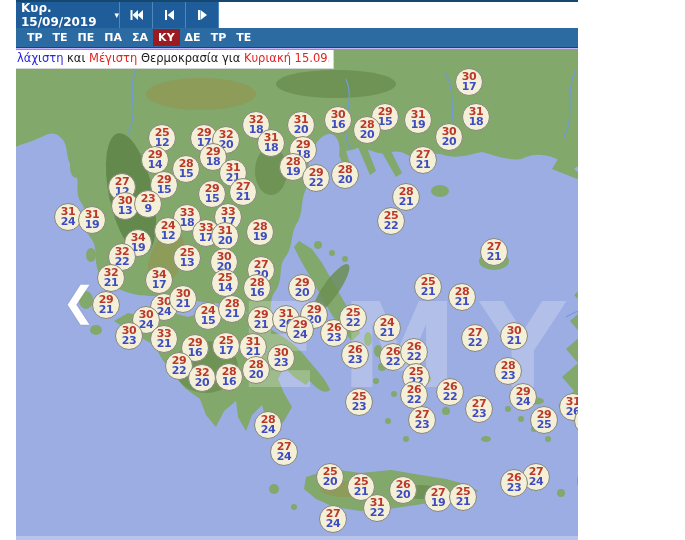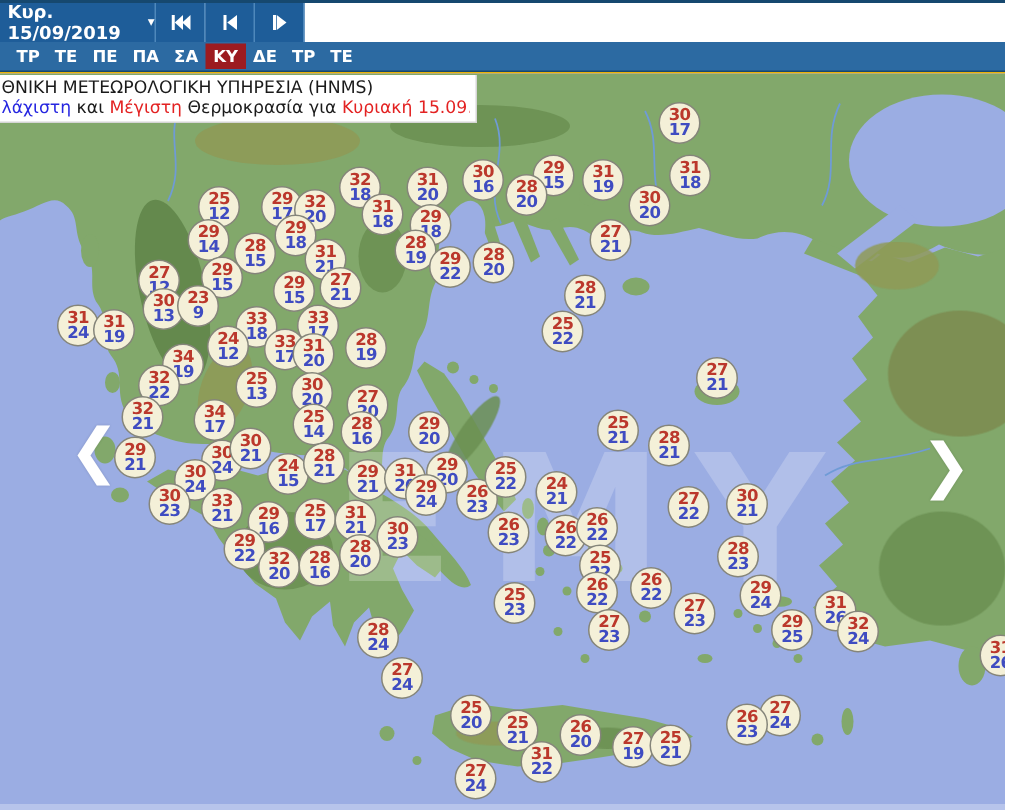--- a/index.html
+++ b/index.html
@@ -1,17 +1,17 @@
 <!DOCTYPE html>
 <html><head>
 <meta charset="utf-8">
 <style>
   html,body{margin:0;padding:0;}
   body{font-family:"DejaVu Sans","Liberation Sans",sans-serif;background:#fff;}
-  .screen{position:relative;width:670px;height:540px;overflow:hidden;background:#eab308;}
+  .screen{position:relative;width:562px;height:540px;overflow:hidden;background:#c4b5fd;margin-left:16px;}
   .top-edge{position:absolute;left:0;top:0;width:685px;height:2px;background:#16486f;}
   
   .row1{position:absolute;left:0;top:2px;width:685px;height:26px;background:#fff;display:flex;}
   .date-cell{width:104px;height:26px;background:#1e5d99;color:#fff;font-size:12px;font-weight:bold;
     display:flex;align-items:center;padding-left:5px;box-sizing:border-box;border-right:1px solid #4e88bb;cursor:pointer;}
   .caret{font-size:9px;margin-left:3px;}
   .navbtn{width:33px;height:26px;background:#1e5d99;border:none;border-right:1px solid #4e88bb;
     display:flex;align-items:center;justify-content:center;padding:0;cursor:pointer;}
   .navbtn svg{display:block;}
   
@@ -604,21 +604,20 @@
           <span class="tmax">31</span>
           <span class="tmin">22</span>
         </div>
         <div class="station" style="left: 317px; top: 470px;">
           <span class="tmax">27</span>
           <span class="tmin">24</span>
         </div>
       </div>
 
     <div class="header-box">
-      <div class="line c-black">ΘΝΙΚΗ ΜΕΤΕΩΡΟΛΟΓΙΚΗ ΥΠΗΡΕΣΙΑ (HNMS)</div>
       <div class="line"><span class="c-blue b">λάχιστη </span><span class="c-black b">και </span><span class="c-red b">Μέγιστη </span><span class="c-black b">Θερμοκρασία για </span><span class="c-red b">Κυριακή 15.09.2019</span></div>
     </div>
 
     <span class="chev chev-left">❮</span>
     <span class="chev chev-right">❯</span>
     <div class="bottom-strip"></div>
   </div>
 </div>
 
 </body></html>

